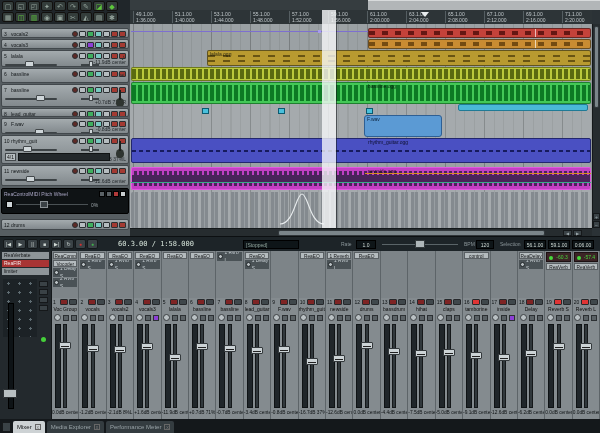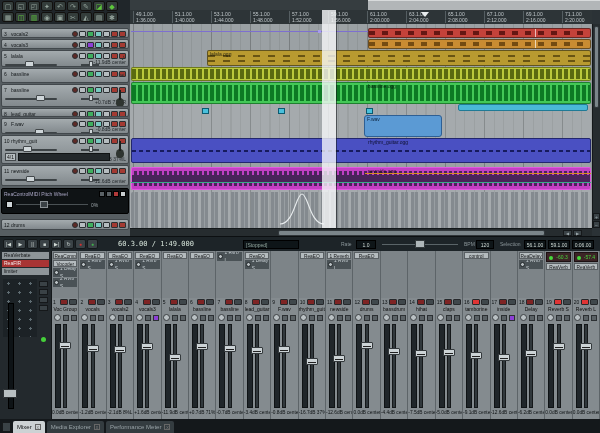--- a/index.html
+++ b/index.html
@@ -538,21 +538,21 @@
     <div id="tbuttons">
         <div class="pbtn">|◀</div>
         <div class="pbtn">▶</div>
         <div class="pbtn">||</div>
         <div class="pbtn">■</div>
         <div class="pbtn">▶|</div>
         <div class="pbtn">↻</div>
         <div class="pbtn" style="color: rgb(208, 48, 48);">●</div>
         <div class="pbtn" style="color: rgb(63, 174, 74);">●</div>
       </div>
-    <div id="tpos">60.3.00 / 1:49.000</div>
+    <div id="tpos">60.3.00 / 1:58.000</div>
     <div id="tstatus">[Stopped]</div>
     <div class="tlabel" style="left:341px">Rate</div>
     <div class="tbox" style="left:356px;width:20px">1.0</div>
     <div id="rateslider"></div>
     <div id="ratethumb"></div>
     <div class="tlabel" style="left:464px">BPM</div>
     <div class="tbox" style="left:476px;width:18px">120</div>
     <div class="tlabel" style="left:500px">Selection</div>
     <div class="tbox" style="left:524px;width:22px">56.1.00</div>
     <div class="tbox" style="left:548px;width:22px">59.1.00</div>

